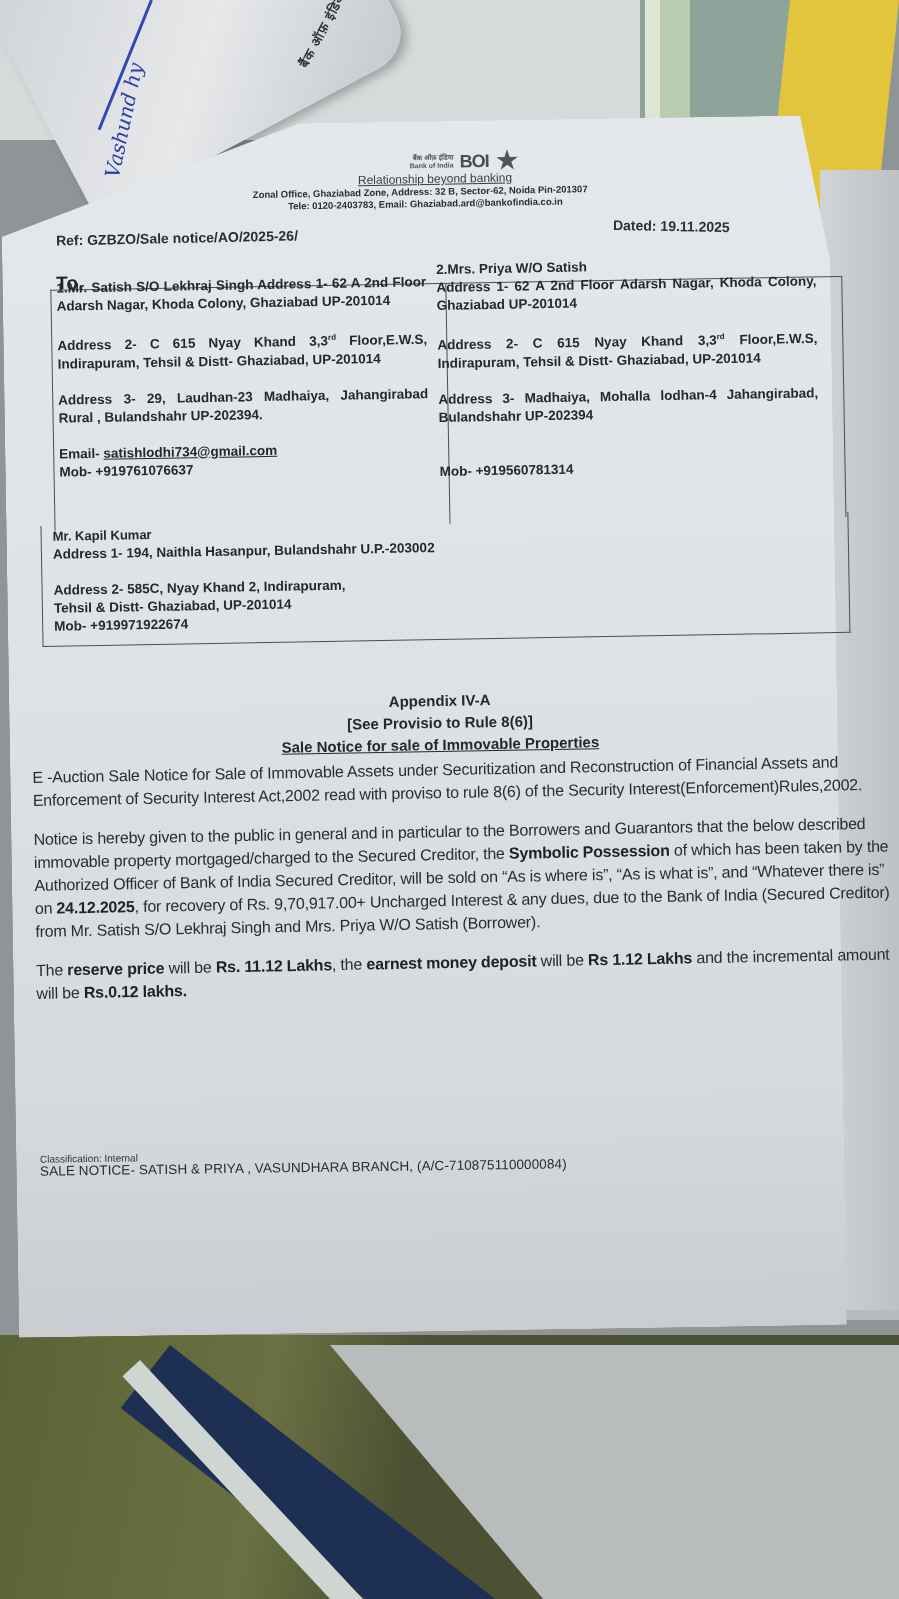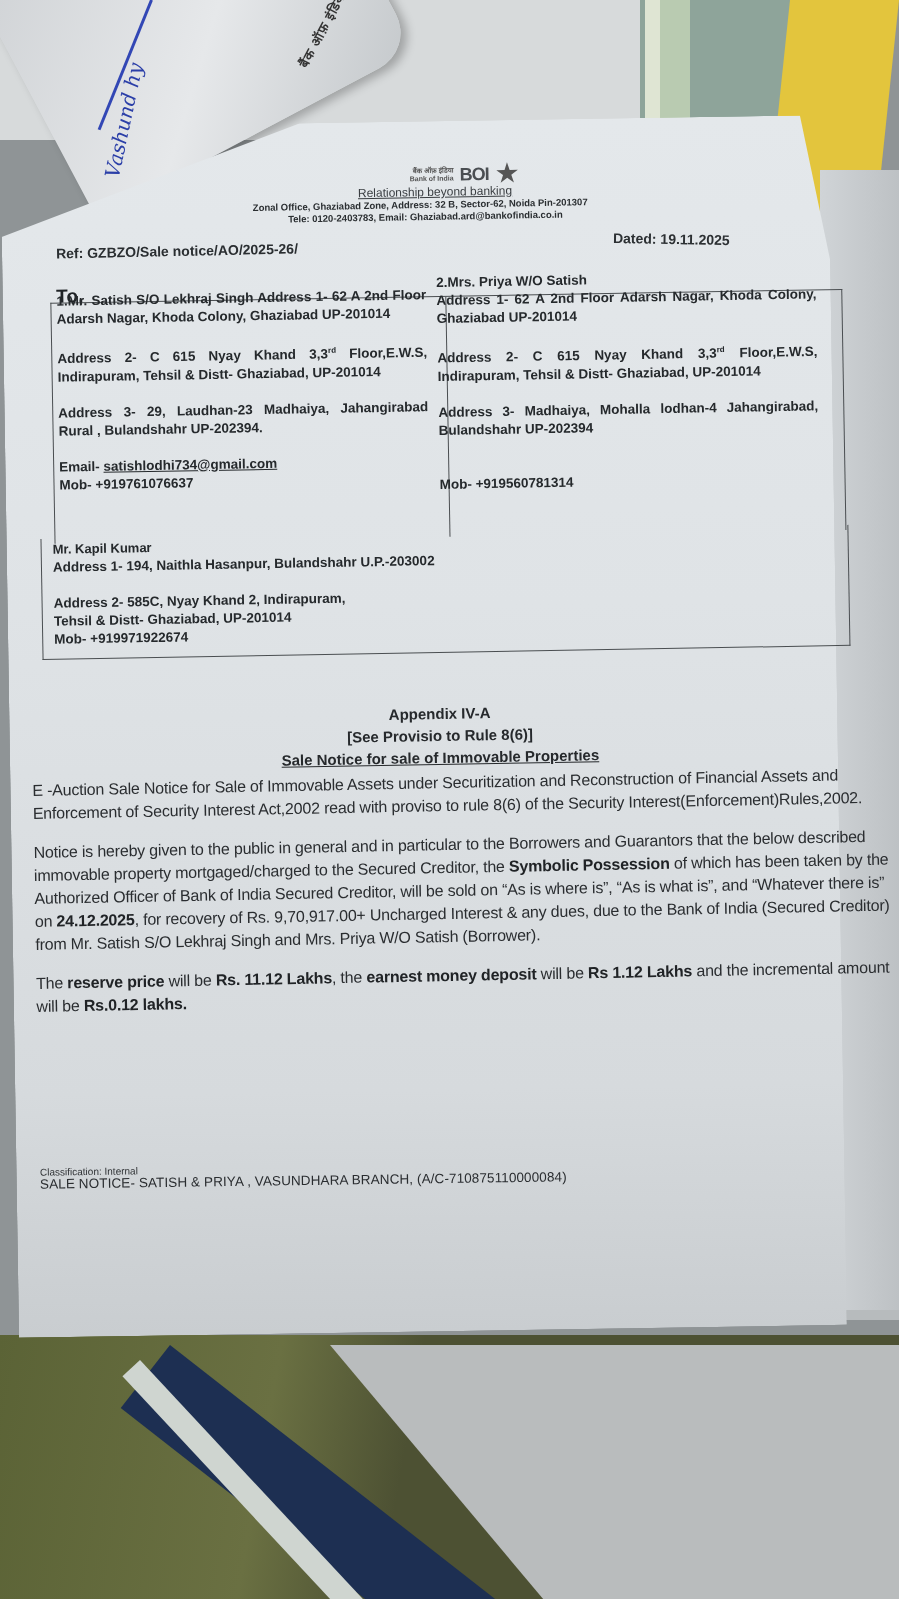--- a/index.html
+++ b/index.html
@@ -38,21 +38,21 @@
   .bottom-white-strip { position:absolute; left:140px; top:1360px; width:420px; height:24px; background:#cfd5d0; transform:rotate(47deg); transform-origin:left top; }
 
   
   .page {
     position:absolute; left:0; top:128px; width:828px; height:1210px;
     background:linear-gradient(180deg,#e4e8eb 0%,#dfe3e6 40%,#d6dadd 80%,#c9cdd0 100%);
     clip-path:polygon(0 9%, 300px 0, 800px 0, 828px 12%, 828px 100%, 0 100%);
     transform:rotate(-0.9deg); transform-origin:top left;
   }
   .page-extension { position:absolute; left:820px; top:170px; width:79px; height:1140px; background:linear-gradient(90deg,#d0d4d7,#bdc1c4); }
-  .content { position:absolute; left:0; top:13px; width:899px; height:1300px; color:#1f2326; }
+  .content { position:absolute; left:0; top:0; width:899px; height:1300px; color:#1f2326; }
 
   .letterhead { position:absolute; left:205px; top:150px; width:440px; text-align:center; transform:rotate(-1deg); }
   .logo-row { display:flex; justify-content:center; align-items:center; gap:6px; margin-left:80px; }
   .logo-small { font-size:7px; line-height:8px; text-align:right; color:#555; font-weight:bold; }
   .logo-boi { font-size:18px; font-weight:900; color:#4a4e52; letter-spacing:-1px; }
   .logo-star { font-size:28px; color:#555; line-height:24px; }
   .tagline { font-size:12px; color:#3a3e42; text-decoration:underline; margin-left:20px; margin-top:-2px; }
   .address-line { font-size:9.5px; font-weight:bold; color:#2a2e31; line-height:12px; }
   .address-line.indent { margin-left:-10px; }
 

